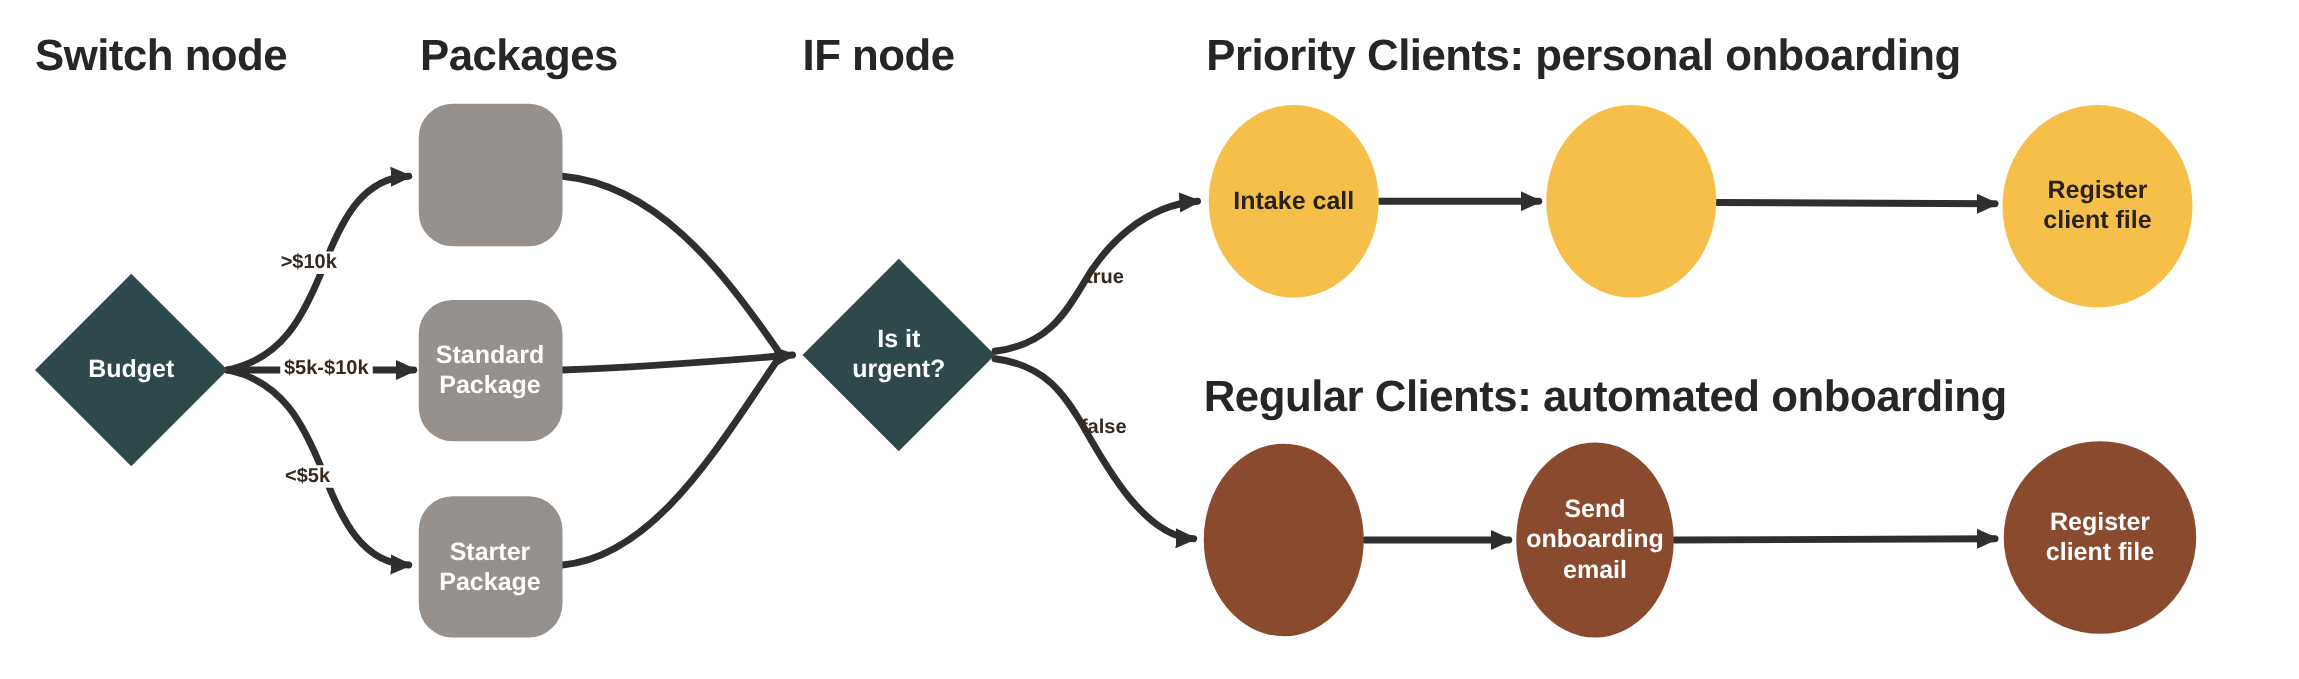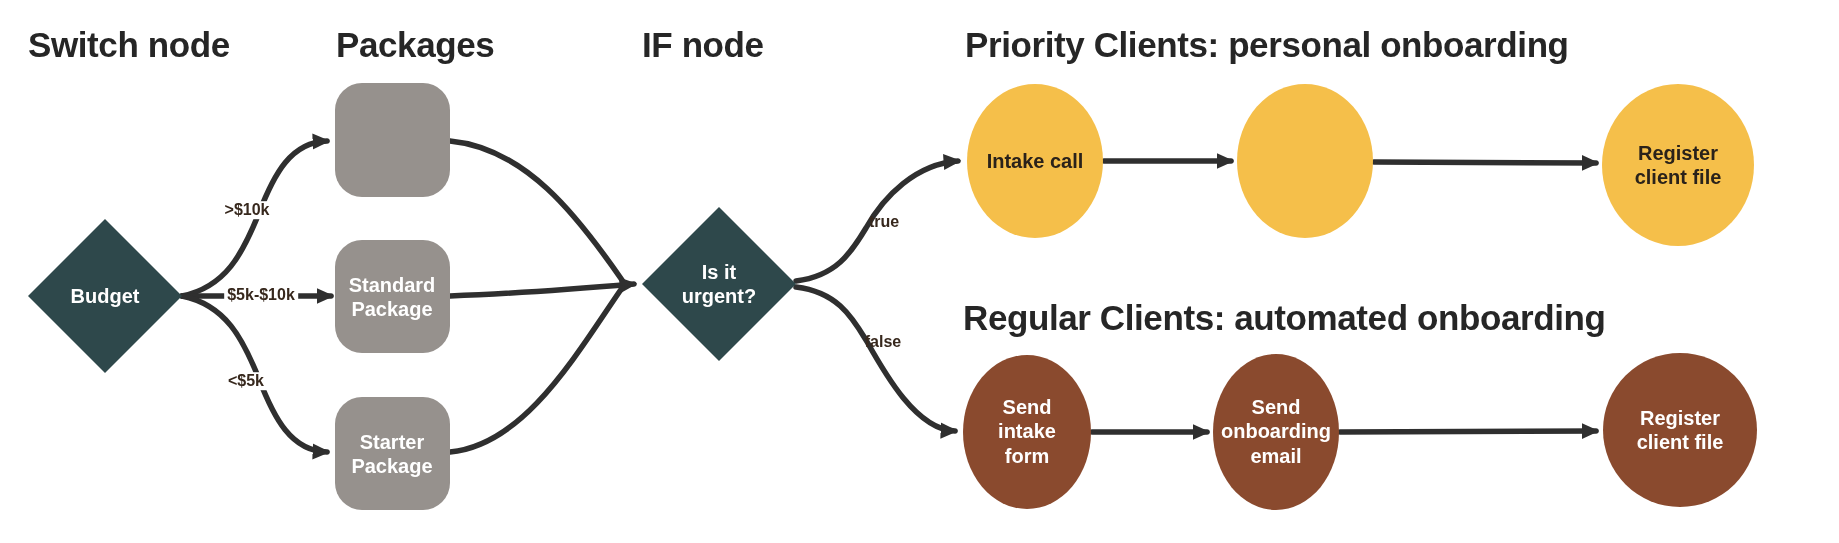--- a/index.html
+++ b/index.html
@@ -111,21 +111,20 @@
   <div class="heading" style="left:642px; top:27px;">IF node</div>
   <div class="heading" style="left:965px; top:27px;">Priority Clients: personal onboarding</div>
   <div class="heading" style="left:963px; top:300px;">Regular Clients: automated onboarding</div>
 
   <div class="node-label light" style="left:105px; top:296px; width:100px;">Budget</div>
   <div class="node-label light" style="left:392px; top:297px; width:112px;">Standard Package</div>
   <div class="node-label light" style="left:392px; top:454px; width:112px;">Starter Package</div>
   <div class="node-label light" style="left:719px; top:284px; width:100px;">Is it urgent?</div>
   <div class="node-label dark" style="left:1035px; top:161px; width:132px;">Intake call</div>
   <div class="node-label dark" style="left:1678px; top:165px; width:112px;">Register client file</div>
-  <div class="node-label light" style="left:1027px; top:432px; width:86px;">Send intake form</div>
   <div class="node-label light" style="left:1276px; top:432px; width:124px;">Send onboarding email</div>
   <div class="node-label light" style="left:1680px; top:430px; width:112px;">Register client file</div>
 
   <div class="edge-label" style="left:247px; top:210px;">&gt;$10k</div>
   <div class="edge-label" style="left:261px; top:295px;">$5k-$10k</div>
   <div class="edge-label" style="left:246px; top:381px;text-align:center;">&lt;$5k</div>
   <div class="edge-label nobg" style="left:884px; top:222px;">true</div>
   <div class="edge-label nobg" style="left:883px; top:342px;">false</div>
 
 </div>

